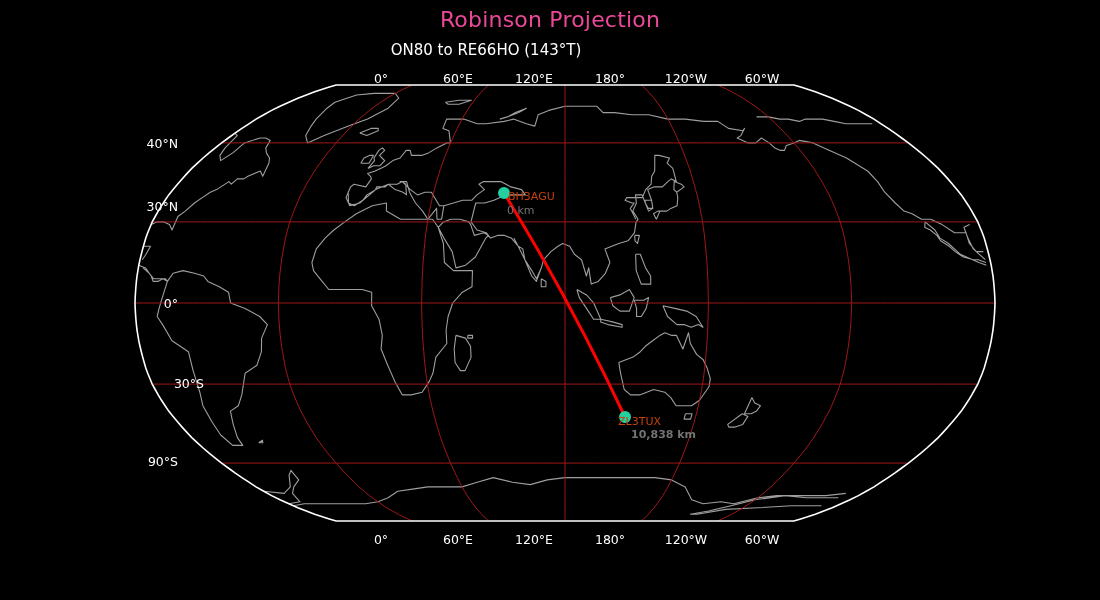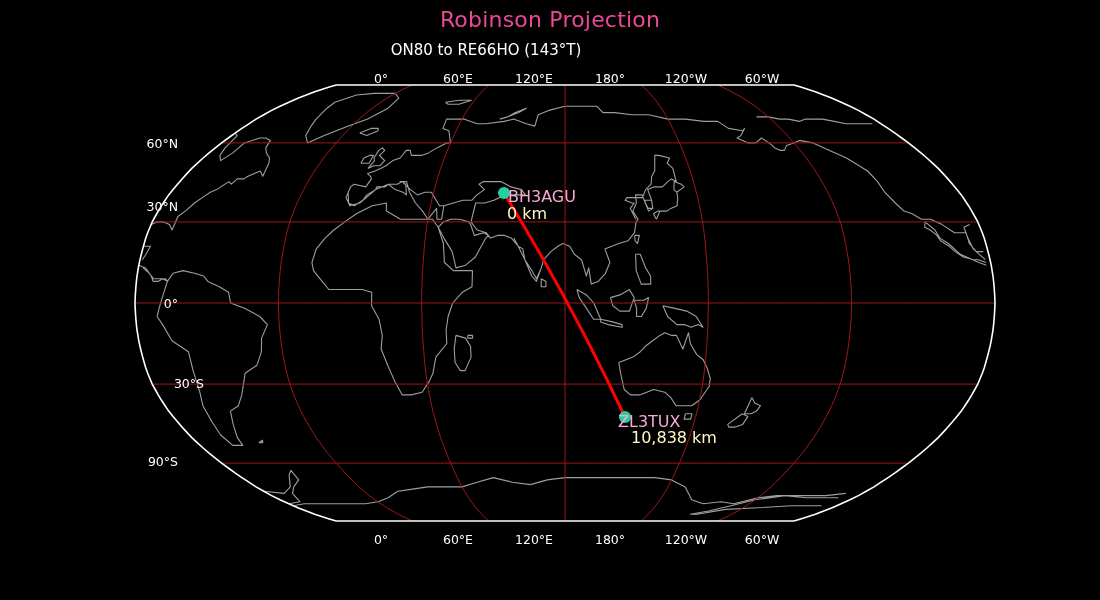--- a/index.html
+++ b/index.html
@@ -12,23 +12,23 @@
   .subtitle{position:absolute;left:0;top:41px;width:972px;text-align:center;
             font-size:15px;color:#ffffff;}
 
   #mapwrap{position:absolute;left:0;top:0;width:1100px;height:600px;}
   svg.mapsvg{position:absolute;left:0;top:0;width:1100px;height:600px;display:block;}
 
   .lonlab,.latlab{position:absolute;font-size:12.5px;color:#ffffff;white-space:nowrap;}
   .lonlab{transform:translateX(-50%);}
   .latlab{transform:translateY(-50%);text-align:right;}
 
-  .mk-label{position:absolute;font-size:16px;color:#f9a8d4;white-space:nowrap;
+  .mk-label{position:absolute;font-size:11px;color:#c2410c;white-space:nowrap;
             line-height:13px;}
-  .mk-dist{position:absolute;font-size:16px;color:#fef9c3;white-space:nowrap;}
+  .mk-dist{position:absolute;font-size:11px;color:#737373;white-space:nowrap;}
 </style>
 </head>
 <body>
 
 <div id="root">
 
   <div class="title">Robinson Projection</div>
   <div class="subtitle">ON80 to RE66HO (143°T)</div>
 
   <div id="mapwrap">
@@ -67,26 +67,26 @@
     </div>
   <div id="lonBot">
       <div class="lonlab" style="left: 381px; top: 532px;">0°</div>
       <div class="lonlab" style="left: 458px; top: 532px;">60°E</div>
       <div class="lonlab" style="left: 534px; top: 532px;">120°E</div>
       <div class="lonlab" style="left: 610px; top: 532px;">180°</div>
       <div class="lonlab" style="left: 686px; top: 532px;">120°W</div>
       <div class="lonlab" style="left: 762px; top: 532px;">60°W</div>
     </div>
   <div id="latAx">
-      <div class="latlab" style="left: 0px; width: 178px; top: 143px;">60°N</div>
+      <div class="latlab" style="left: 0px; width: 178px; top: 143px;">40°N</div>
       <div class="latlab" style="left: 0px; width: 178px; top: 206px;">30°N</div>
       <div class="latlab" style="left: 0px; width: 178px; top: 303px;">0°</div>
       <div class="latlab" style="left: 0px; width: 178px; top: 383px; margin-left: 26px;">30°S</div>
       <div class="latlab" style="left: 0px; width: 178px; top: 461px;">90°S</div>
     </div>
   <div id="mkLabels">
       <div class="mk-label" style="left: 508px; top: 190px;">BH3AGU</div>
       <div class="mk-dist" style="left: 507px; top: 204px;">0 km</div>
       <div class="mk-label" style="left: 618px; top: 415px;">ZL3TUX</div>
-      <div class="mk-dist" style="left: 631px; top: 428px;">10,838 km</div>
+      <div class="mk-dist" style="left: 631px; top: 428px; font-weight: bold;">10,838 km</div>
     </div>
 
 </div>
 
 </body></html>

